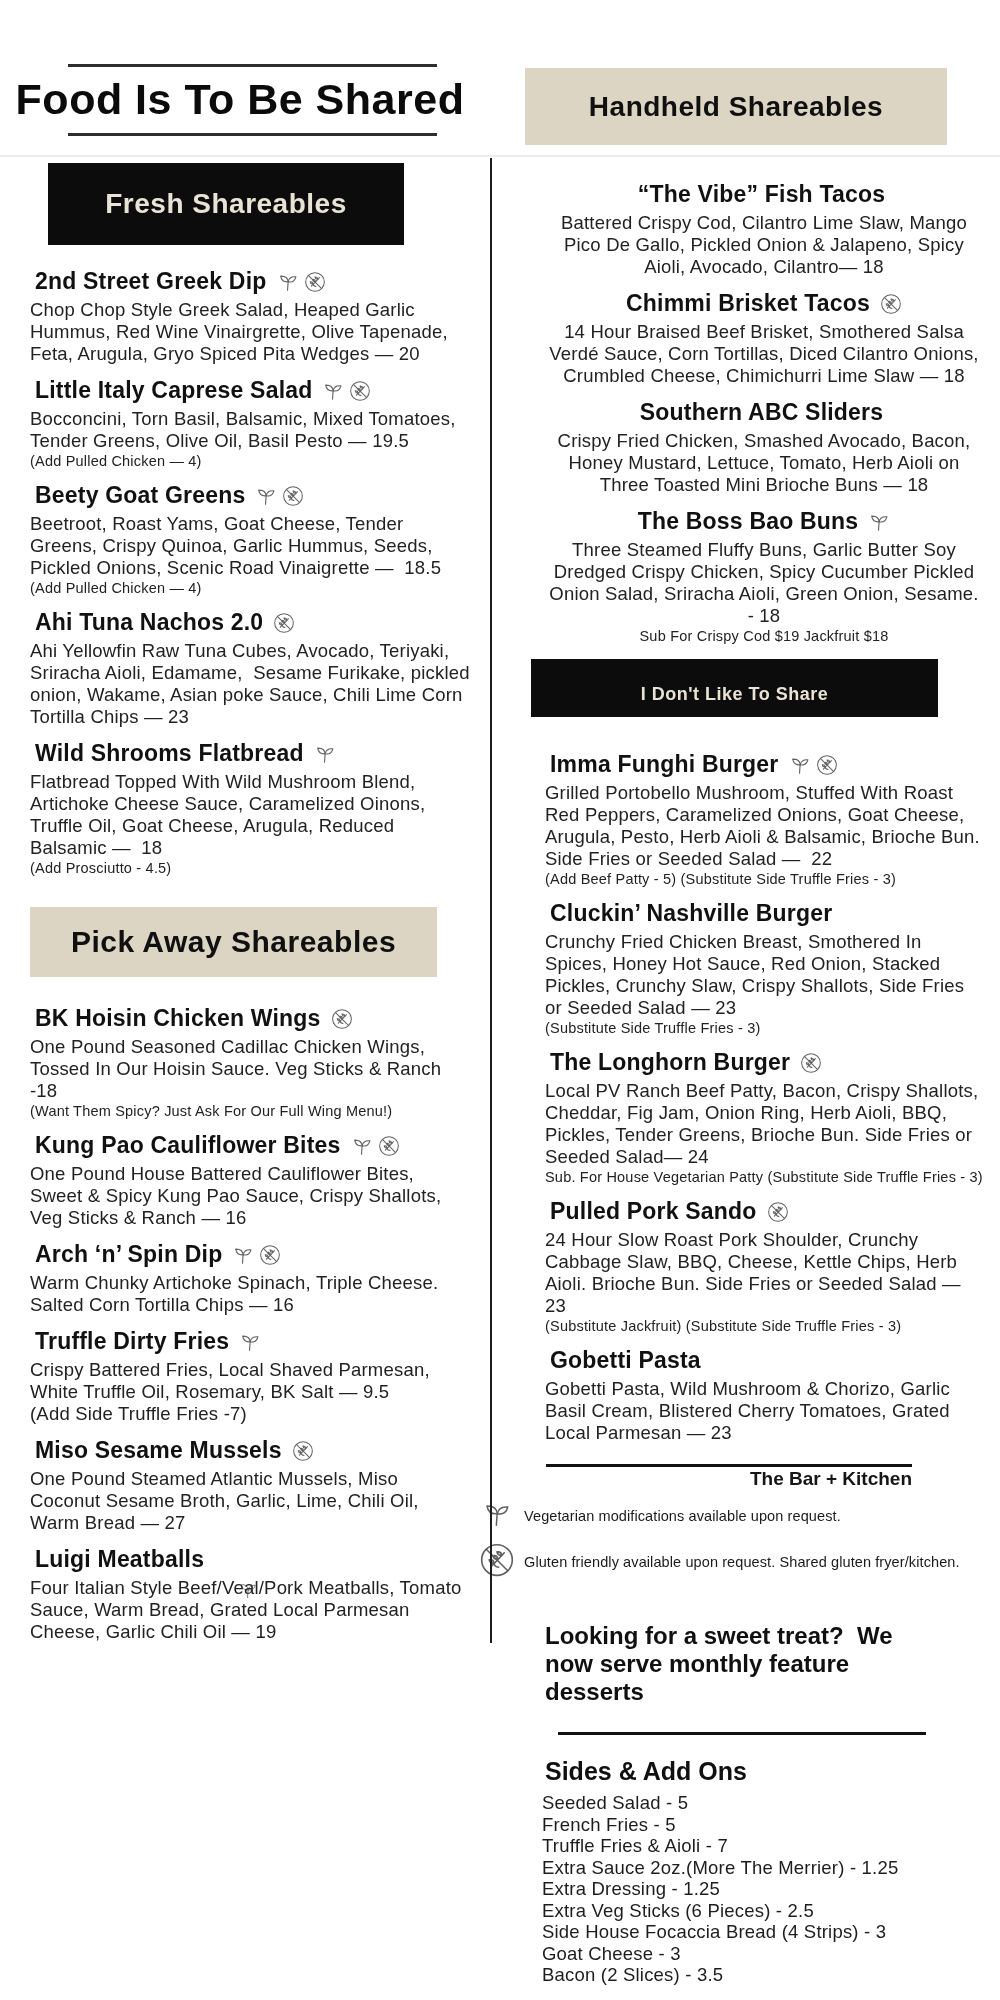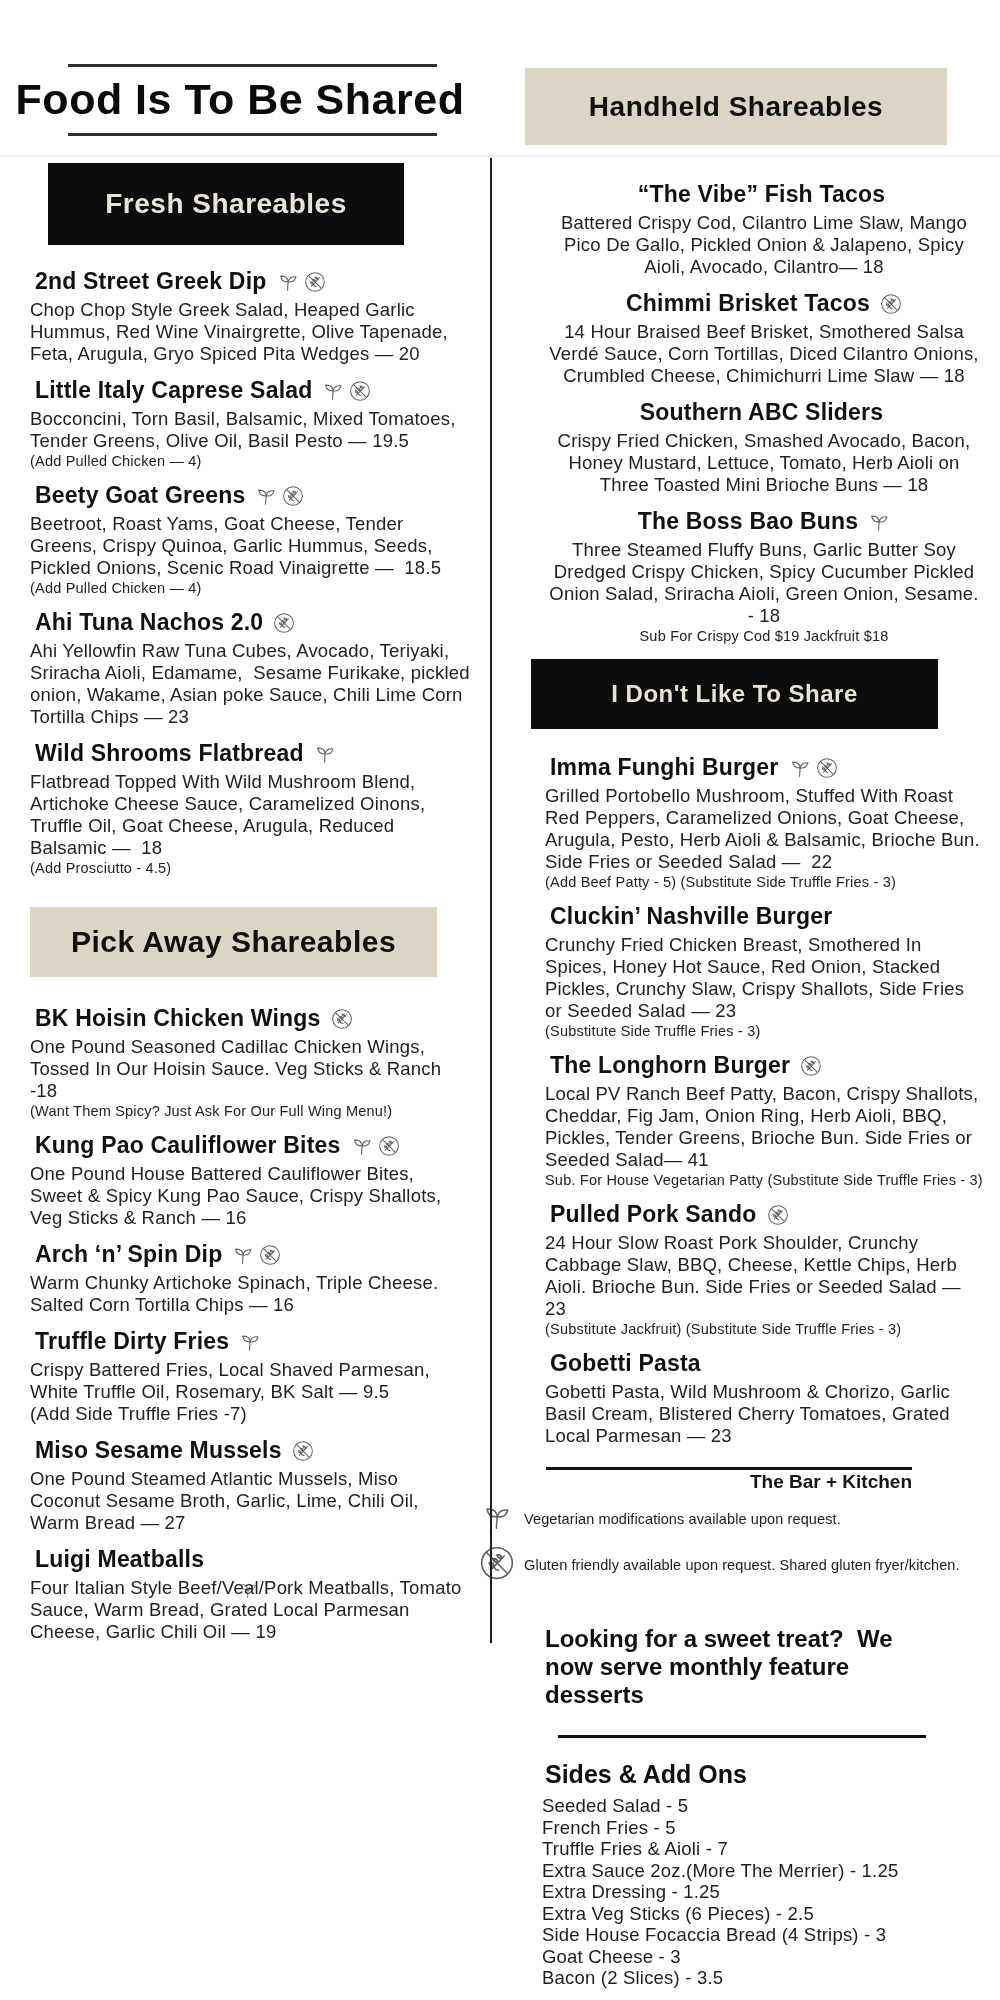--- a/index.html
+++ b/index.html
@@ -16,21 +16,21 @@
   h1.page-title{font-size:43px;line-height:52px;font-weight:bold;letter-spacing:.5px;
     text-align:center;margin:6px 0 8px 0;color:#0b0b0b;}
 
   
   .band{font-weight:bold;text-align:center;letter-spacing:.5px;}
   .band.black{background:#0c0c0c;color:#e9e3d6;}
   .band.beige{background:#ddd5c4;color:#101010;}
   #fresh-band{margin:27px 0 0 48px;width:356px;height:82px;line-height:82px;font-size:28px;}
   #pick-band{margin:30px 0 0 30px;width:407px;height:70px;line-height:70px;font-size:30px;}
   #handheld-band{margin:68px 0 0 5px;width:422px;height:77px;line-height:77px;font-size:28px;}
-  #idont-band{margin:14px 0 0 11px;width:407px;height:70px;line-height:70px;font-size:24px;}
+  #idont-band{margin:14px 0 9px 11px;width:407px;height:58px;line-height:70px;font-size:18px;}
 
   
   .items{padding:21px 0 0 30px;width:440px;}
   .items.right{padding-left:25px;width:438px;}
   #pick-items{padding-top:26px;}
   #idont-items{padding-top:23px;}
   .menu-item{margin-bottom:10px;}
   .item-name{font-size:23px;line-height:30px;font-weight:bold;margin:0 0 3px 0;padding-left:5px;
     color:#111;letter-spacing:.2px;}
   .icons{margin-left:10px;white-space:nowrap;}
@@ -296,21 +296,21 @@
       <div class="menu-item">
         <h3 class="item-name"><span>The Longhorn Burger</span><span class="icons"><svg width="22" height="22" viewBox="0 0 24 24" fill="none" stroke="#3a3a3a" stroke-width="1.1" stroke-linecap="round" stroke-linejoin="round">
     <circle cx="12" cy="12" r="10.2"></circle>
     <path d="M8 16.5 C 10.5 14 14 10.5 16.8 7.2"></path>
     <path d="M10 14 c -1.8 .3 -2.9 -.5 -3.2 -2.2 c 1.8 -.3 2.9 .5 3.2 2.2 Z"></path>
     <path d="M12.6 11.4 c -1.8 .3 -2.9 -.5 -3.2 -2.2 c 1.8 -.3 2.9 .5 3.2 2.2 Z"></path>
     <path d="M15.2 8.8 c -1.8 .3 -2.9 -.5 -3.2 -2.2 c 1.8 -.3 2.9 .5 3.2 2.2 Z"></path>
     <path d="M10 14 c .2 1.8 1.3 2.7 3.1 2.8"></path>
     <path d="M5 5 L 19 19"></path>
   </svg></span></h3>
-        <p class="desc">Local PV Ranch Beef Patty, Bacon, Crispy Shallots, Cheddar, Fig Jam, Onion Ring, Herb Aioli, BBQ, Pickles, Tender Greens, Brioche Bun. Side Fries or Seeded Salad— 41</p>
+        <p class="desc">Local PV Ranch Beef Patty, Bacon, Crispy Shallots, Cheddar, Fig Jam, Onion Ring, Herb Aioli, BBQ, Pickles, Tender Greens, Brioche Bun. Side Fries or Seeded Salad— 24</p>
         <p class="note">Sub. For House Vegetarian Patty (Substitute Side Truffle Fries - 3)</p>
       </div>
       <div class="menu-item">
         <h3 class="item-name"><span>Pulled Pork Sando</span><span class="icons"><svg width="22" height="22" viewBox="0 0 24 24" fill="none" stroke="#3a3a3a" stroke-width="1.1" stroke-linecap="round" stroke-linejoin="round">
     <circle cx="12" cy="12" r="10.2"></circle>
     <path d="M8 16.5 C 10.5 14 14 10.5 16.8 7.2"></path>
     <path d="M10 14 c -1.8 .3 -2.9 -.5 -3.2 -2.2 c 1.8 -.3 2.9 .5 3.2 2.2 Z"></path>
     <path d="M12.6 11.4 c -1.8 .3 -2.9 -.5 -3.2 -2.2 c 1.8 -.3 2.9 .5 3.2 2.2 Z"></path>
     <path d="M15.2 8.8 c -1.8 .3 -2.9 -.5 -3.2 -2.2 c 1.8 -.3 2.9 .5 3.2 2.2 Z"></path>
     <path d="M10 14 c .2 1.8 1.3 2.7 3.1 2.8"></path>

